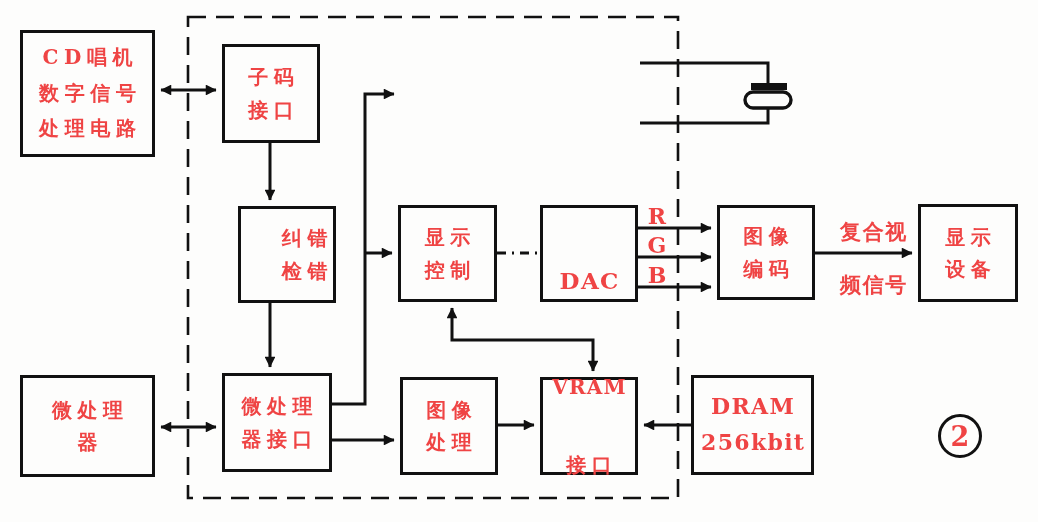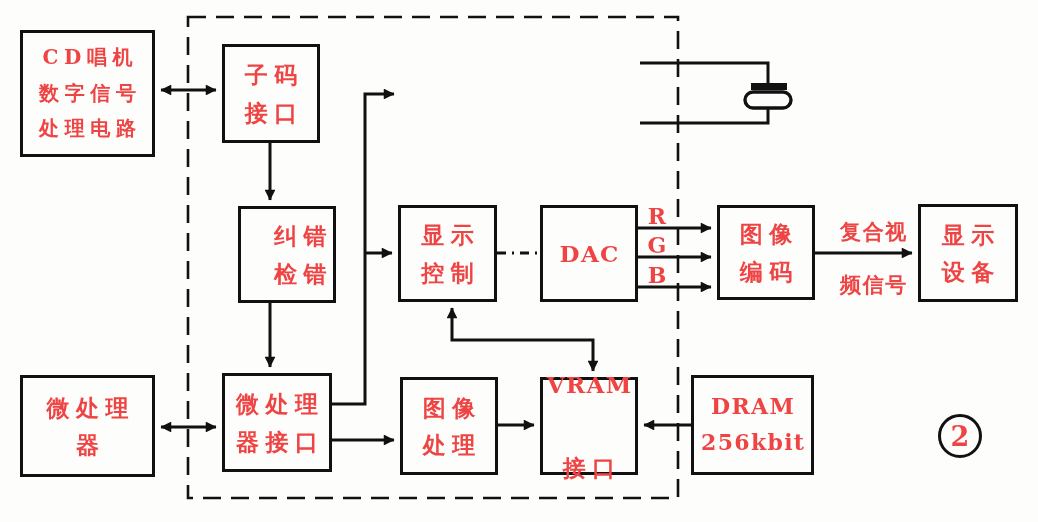--- a/index.html
+++ b/index.html
@@ -5,21 +5,21 @@
   html,body{margin:0;padding:0;background:#e8e8e8;}
   .canvas{
     position:relative;width:1038px;height:522px;background:#fdfdfc;
     font-family:"DejaVu Serif","Liberation Serif",serif;color:#ef4444;
     overflow:hidden;
   }
   svg.wires{position:absolute;left:0;top:0;pointer-events:none;}
   .block{
     position:absolute;border:3px solid #111;background:#fdfdfc;
     display:flex;flex-direction:column;align-items:center;justify-content:center;
-    font-size:23px;font-weight:600;line-height:1.62;text-align:center;
+    font-size:20px;font-weight:600;line-height:1.62;text-align:center;
     letter-spacing:0.28em;text-indent:0.28em;box-sizing:border-box;z-index:2;
   }
   .block.latin{letter-spacing:0.06em;text-indent:0.06em;}
   .siglabel{
     position:absolute;font-size:22px;font-weight:600;text-align:center;z-index:3;
   }
   .videolabel{
     position:absolute;width:86px;font-size:21px;font-weight:700;text-align:right;
     letter-spacing:0.08em;z-index:3;
   }
@@ -99,21 +99,21 @@
   <div class="block" style="left:238px;top:206px;width:98px;height:97px;align-items:flex-end;">
     <div>纠错</div>
     <div>检错</div>
   </div>
 
   <div class="block" style="left:398px;top:205px;width:99px;height:97px;">
     <div>显示</div>
     <div>控制</div>
   </div>
 
-  <div class="block latin" style="left:540px;top:205px;width:98px;height:97px;font-size:23px;">
+  <div class="block latin" style="left:540px;top:205px;width:98px;height:97px;font-size:23px;justify-content:flex-end;">
     <div>DAC</div>
   </div>
 
   <div class="block" style="left:717px;top:205px;width:98px;height:95px;">
     <div>图像</div>
     <div>编码</div>
   </div>
 
   <div class="block" style="left:918px;top:204px;width:100px;height:98px;">
     <div>显示</div>

